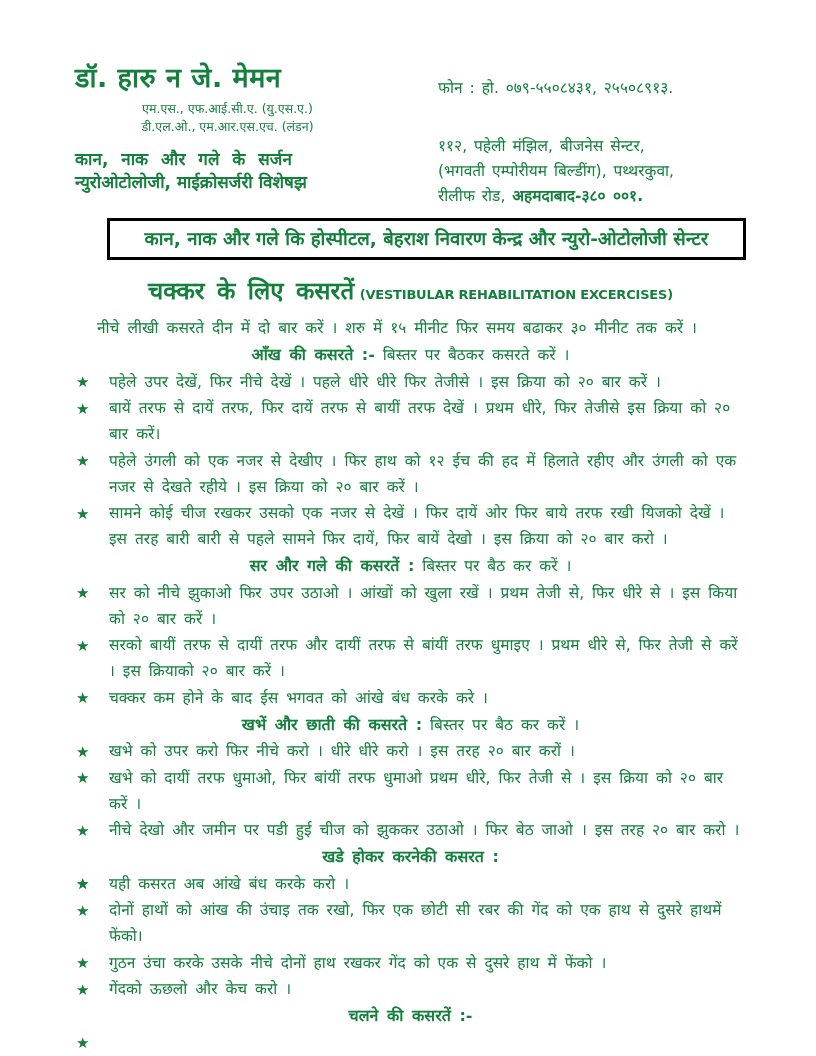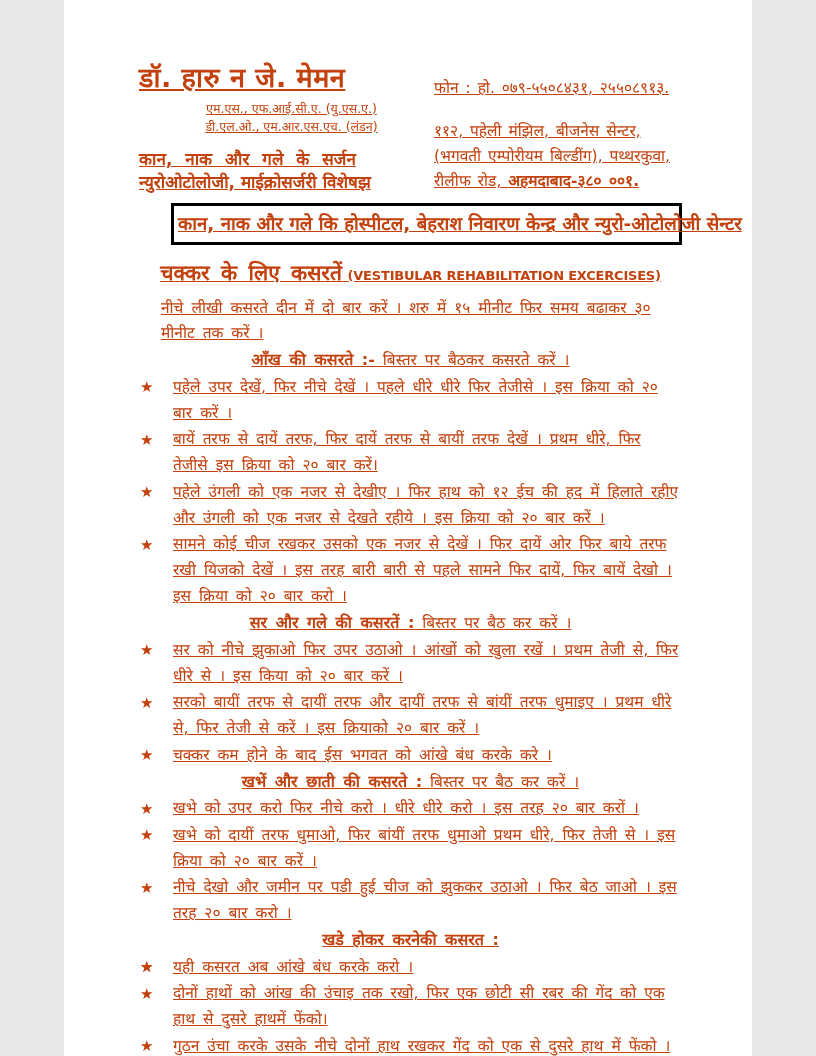--- a/index.html
+++ b/index.html
@@ -1,38 +1,38 @@
 <!DOCTYPE html>
 <html><head>
 <meta charset="utf-8">
 <style>
   html,body { margin:0; padding:0; background:#e8e8e8; }
   .page {
-    width:688px; height:1056px; margin:0 auto; background:#ffffff; color:#c2410c;
+    width:816px; height:1056px; margin:0 auto; background:#ffffff; color:#15803d;
     font-family:"DejaVu Sans", sans-serif;
-    box-sizing:border-box; padding:58px 70px 0 75px; position:relative; overflow:hidden;text-decoration:underline;
+    box-sizing:border-box; padding:58px 70px 0 75px; position:relative; overflow:hidden;
   }
   
   .header { display:flex; justify-content:space-between; }
   .header-left { width:340px; }
   .doctor-name { font-size:27px; font-weight:bold; letter-spacing:0.5px; white-space:nowrap; }
   .quals { font-size:12.5px; line-height:18px; text-align:center; width:285px; margin:5px 0 0 10px; }
   .specialties { font-size:17px; font-weight:bold; line-height:23px; margin-top:12px; white-space:nowrap; }
   .specialties .sp0 { word-spacing:7px; }
   .header-right { width:308px; font-size:15.5px; padding-top:18px; }
-  .phone { margin-bottom:21px; word-spacing:2px; white-space:nowrap; }
+  .phone { margin-bottom:36px; word-spacing:2px; white-space:nowrap; }
   .address { line-height:25px; word-spacing:2px; }
   .addr-city { font-weight:bold;margin-top:16px; }
   
   .banner {
     border:3px solid #000; margin-top:9px; padding:4px 4px 7px;
     text-align:center; font-weight:bold; font-size:18.5px; white-space:nowrap;margin-left:32px;
   }
   .title { text-align:center; margin-top:13px; font-weight:bold; white-space:nowrap; }
-  .t-hi { font-size:21px; word-spacing:4px; }
+  .t-hi { font-size:24px; word-spacing:4px; }
   .t-en { font-size:13px; letter-spacing:-0.2px; }
   
   .body { margin-top:10px; font-size:15.5px; word-spacing:3px; }
   .intro { padding-left:22px; line-height:25px; }
   .sec-heading { line-height:26px; margin-top:1px;text-align:center; }
   .sec-heading .h-bold { font-weight:bold; font-size:16px; }
   .bullet-item { position:relative; padding-left:34px; line-height:26px; margin:0.5px 0; }
   .bullet-item .star { position:absolute; left:1px; top:0.5px; font-size:15px; }
 </style>
 </head>

